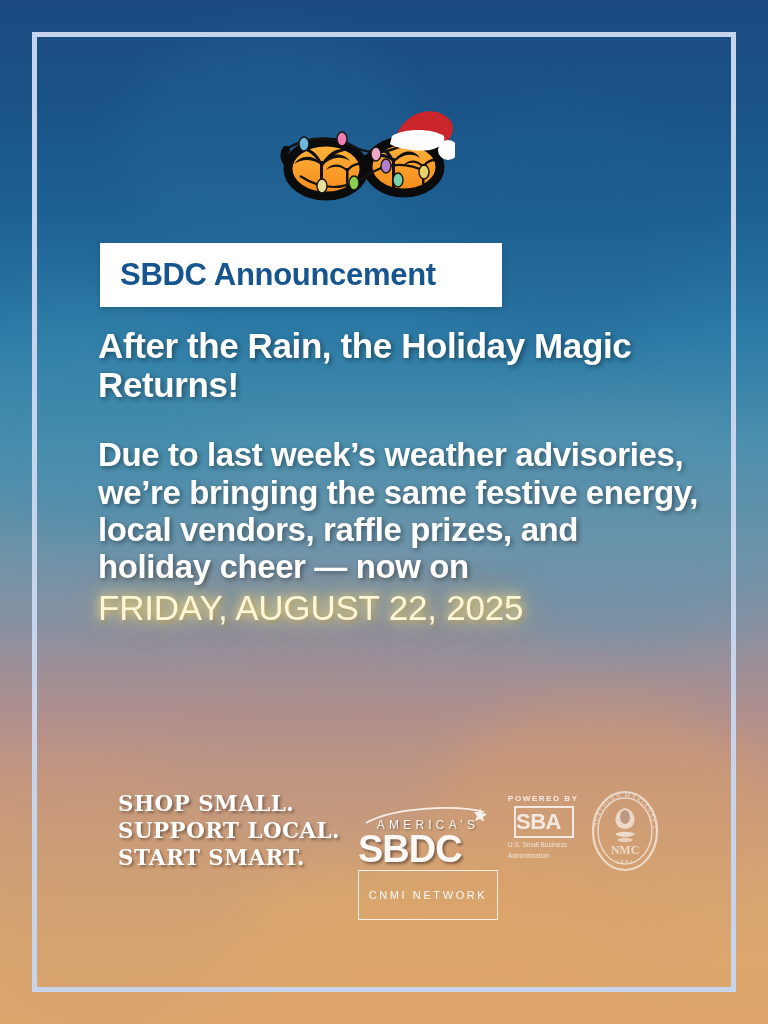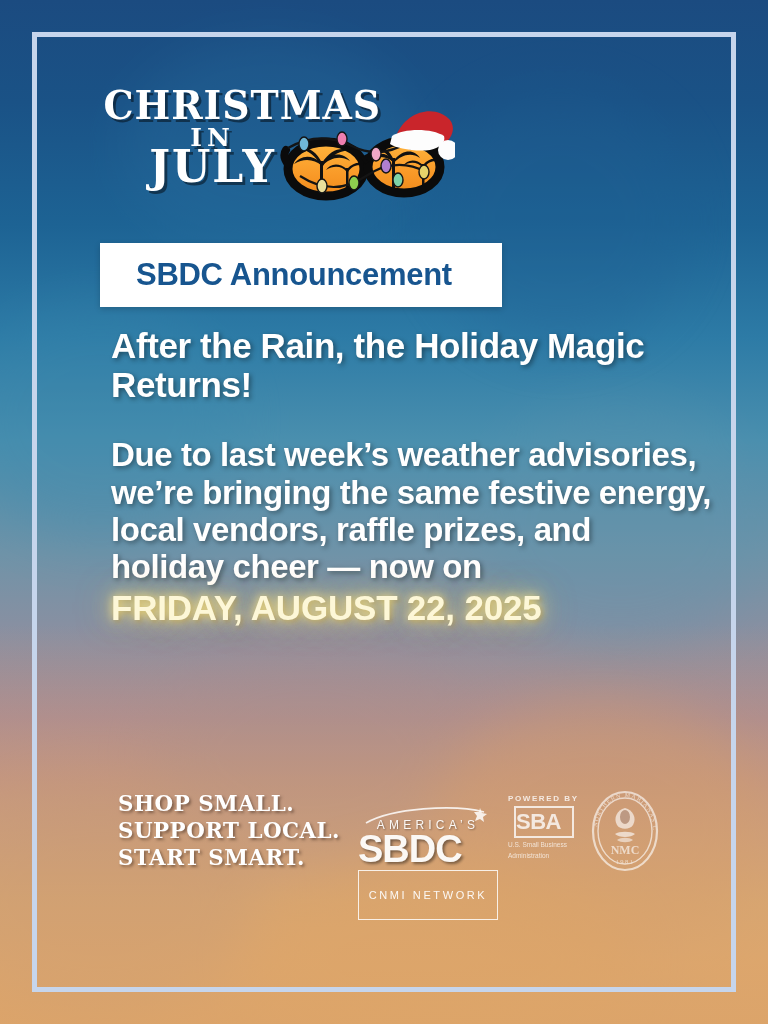--- a/index.html
+++ b/index.html
@@ -48,35 +48,35 @@
   .l-july{font-size:44px;display:block;text-align:center;margin-top:-2px;letter-spacing:2px;}
   .glasses{position:absolute;left:180px;top:18px;width:175px;height:100px;}
 
   
   .banner{
     position:absolute;left:100px;top:243px;width:402px;height:64px;
     background:#ffffff;display:flex;align-items:center;
     box-shadow:0 2px 6px rgba(0,0,0,.18);
   }
   .banner-label{
-    color:#17558f;font-size:31px;font-weight:bold;padding-left:36px;letter-spacing:-.3px;
-  }
-
-  
-  .copy{position:absolute;left:98px;top:326px;width:600px;margin-left:13px;}
+    color:#17558f;font-size:31px;font-weight:bold;padding-left:20px;letter-spacing:-.3px;
+  }
+
+  
+  .copy{position:absolute;left:98px;top:326px;width:600px;}
   .headline{
     color:#fff;font-size:35px;font-weight:bold;line-height:1.12;margin:0;
     text-shadow:2px 2px 5px rgba(0,0,0,.42);letter-spacing:-.4px;
   }
   .para{
     color:#fff;font-size:33px;font-weight:bold;line-height:1.13;margin:32px 0 0 0;
     text-shadow:2px 2px 5px rgba(0,0,0,.40);letter-spacing:-.4px;
   }
   .date-line{
-    display:block;margin-top:2px;color:#fdf7d7;font-size:35px;font-weight:bold;
+    display:block;margin-top:2px;color:#fdf7d7;font-size:35px;font-weight:normal;
     letter-spacing:-.2px;
     text-shadow:0 0 10px rgba(255,235,140,.95),0 0 22px rgba(255,225,120,.75),
                 0 0 34px rgba(255,215,100,.5),2px 2px 4px rgba(110,80,20,.45);
   }
 
   
   .footer{position:absolute;left:0;top:782px;width:668px;height:110px;}
   .tagline{
     position:absolute;left:118px;top:8px;color:#fff;
     font-family:"DejaVu Serif", serif;font-weight:bold;font-size:23px;line-height:1.17;
@@ -113,25 +113,20 @@
   <div class="blob" style="left:470px;top:400px;width:300px;height:250px;background:#5d93ad;"></div>
   <div class="blob" style="left:150px;top:640px;width:320px;height:230px;background:#9f8a96;opacity:.38;"></div>
   <div class="blob" style="left:430px;top:700px;width:340px;height:260px;background:#cf9a72;opacity:.45;"></div>
   <div class="blob" style="left:-60px;top:780px;width:320px;height:240px;background:#b08f86;opacity:.4;"></div>
   <div class="blob" style="left:250px;top:860px;width:380px;height:200px;background:#dda468;opacity:.5;"></div>
   <div class="warmwash"></div>
 
   <div class="frame"></div>
 
   <div class="logo-wrap">
-    <div class="logo-text">
-      <span class="l-christmas">CHRISTMAS</span>
-      <span class="l-in">IN</span>
-      <span class="l-july">JULY</span>
-    </div>
 
     <svg class="glasses" viewBox="0 0 175 100">
       <defs>
         <clipPath id="lensL">
             <ellipse cx="46" cy="63" rx="38" ry="27"></ellipse>
           </clipPath>
         <clipPath id="lensR">
             <ellipse cx="124" cy="61" rx="36" ry="26"></ellipse>
           </clipPath>
         <linearGradient id="sun" x1="0" y1="0" x2="0" y2="1">

